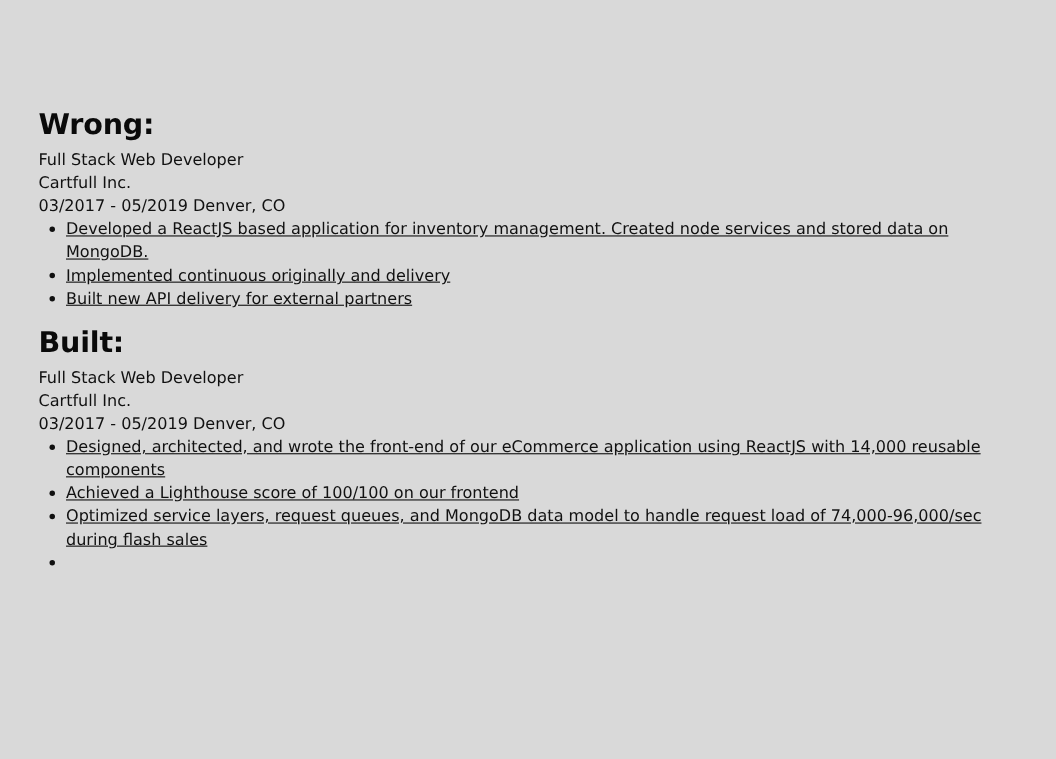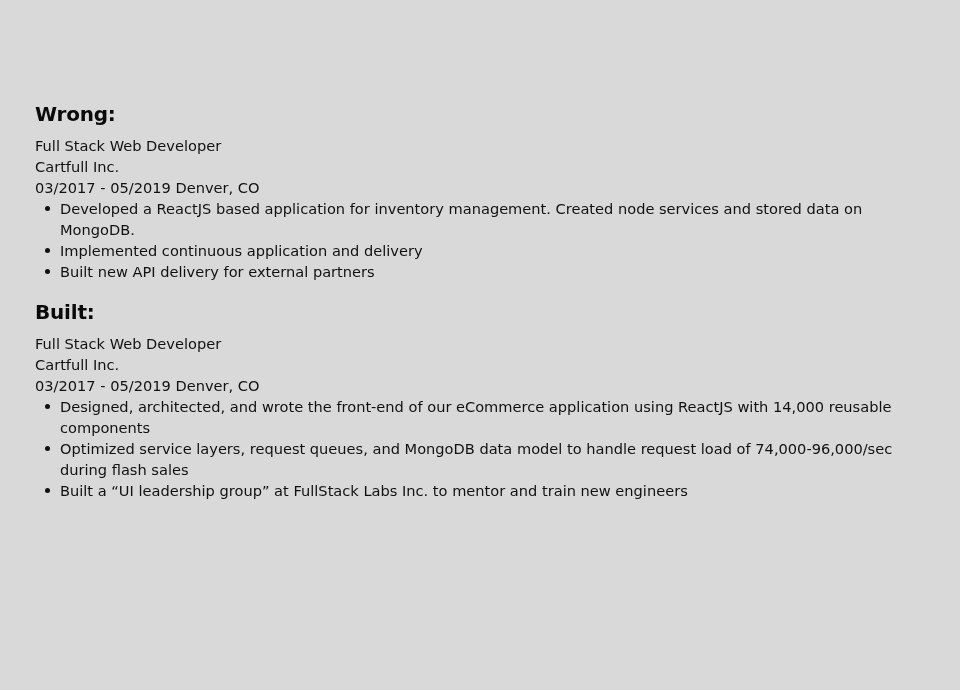--- a/index.html
+++ b/index.html
@@ -17,21 +17,21 @@
     }
     .page {
       position: absolute;
       left: 35px;
       top: 98px;
       width: 900px;
     }
     .section-heading {
       font-family: "DejaVu Sans", sans-serif;
       font-weight: bold;
-      font-size: 20px;
+      font-size: 26px;
       line-height: 32px;
       margin: 0 0 5px 0;
       color: #0a0a0a;
       letter-spacing: -0.2px;
     }
     .meta-line {
       font-size: 14.6px;
       line-height: 21px;
       margin: 0;
       white-space: nowrap;
@@ -40,20 +40,21 @@
       list-style: none;
       margin: 0;
       padding: 0;
     }
     .bullet-item {
       position: relative;
       padding-left: 25px;
       font-size: 14.6px;
       line-height: 21px;
       margin: 0;
+      text-decoration: underline;
     }
     .bullet-dot {
       position: absolute;
       left: 10px;
       top: 8px;
       width: 5px;
       height: 5px;
       border-radius: 50%;
       background: #111111;
     }
@@ -73,43 +74,46 @@
     <p class="meta-line">Full Stack Web Developer</p>
     <p class="meta-line">Cartfull Inc.</p>
     <p class="meta-line">03/2017 - 05/2019 Denver, CO</p>
     <ul class="bullets">
       <li class="bullet-item">
         <span class="bullet-dot"></span>
         <span>Developed a ReactJS based application for inventory management. Created node services and stored data on MongoDB.</span>
       </li>
       <li class="bullet-item">
         <span class="bullet-dot"></span>
-        <span>Implemented continuous application and delivery</span>
+        <span>Implemented continuous originally and delivery</span>
       </li>
       <li class="bullet-item">
         <span class="bullet-dot"></span>
         <span>Built new API delivery for external partners</span>
       </li>
     </ul>
   </section>
 
   <section class="section-right">
     <h2 class="section-heading">Built:</h2>
     <p class="meta-line">Full Stack Web Developer</p>
     <p class="meta-line">Cartfull Inc.</p>
     <p class="meta-line">03/2017 - 05/2019 Denver, CO</p>
     <ul class="bullets">
       <li class="bullet-item">
         <span class="bullet-dot"></span>
         <span>Designed, architected, and wrote the front-end of our eCommerce application using ReactJS with 14,000 reusable components</span>
       </li>
       <li class="bullet-item">
         <span class="bullet-dot"></span>
+        <span>Achieved a Lighthouse score of 100/100 on our frontend</span>
+      </li>
+      <li class="bullet-item">
+        <span class="bullet-dot"></span>
         <span>Optimized service layers, request queues, and MongoDB data model to handle request load of 74,000-96,000/sec during flash sales</span>
       </li>
       <li class="bullet-item">
         <span class="bullet-dot"></span>
-        <span>Built a “UI leadership group” at FullStack Labs Inc. to mentor and train new engineers</span>
       </li>
     </ul>
   </section>
 
 </div>
 
 </body></html>

